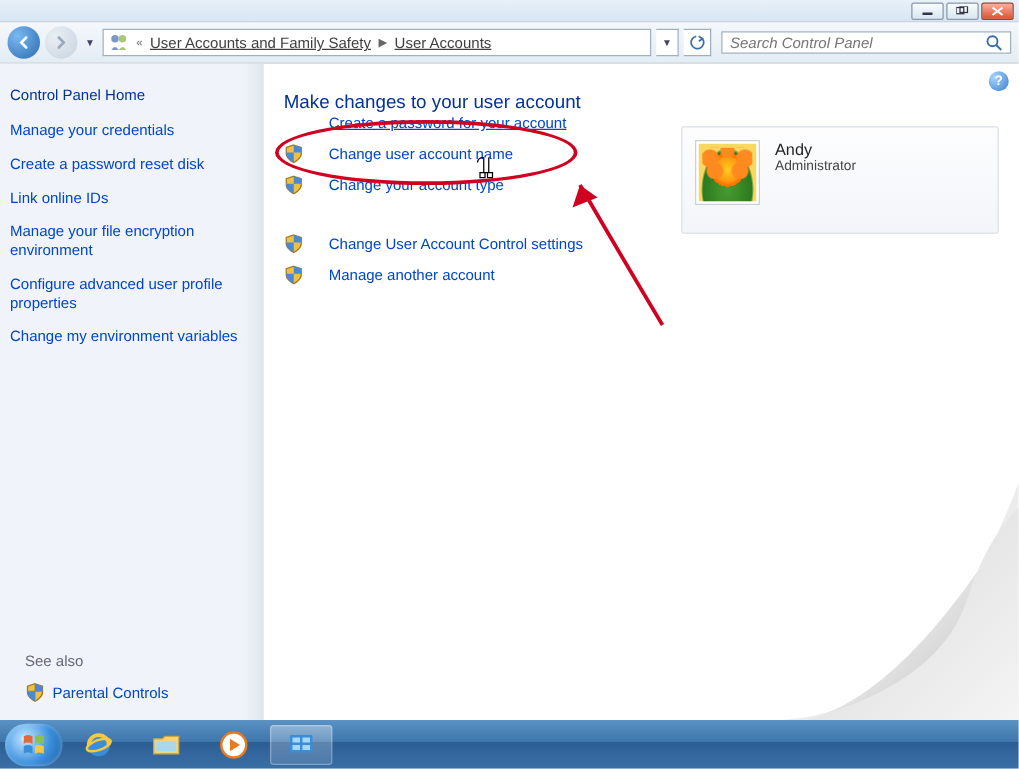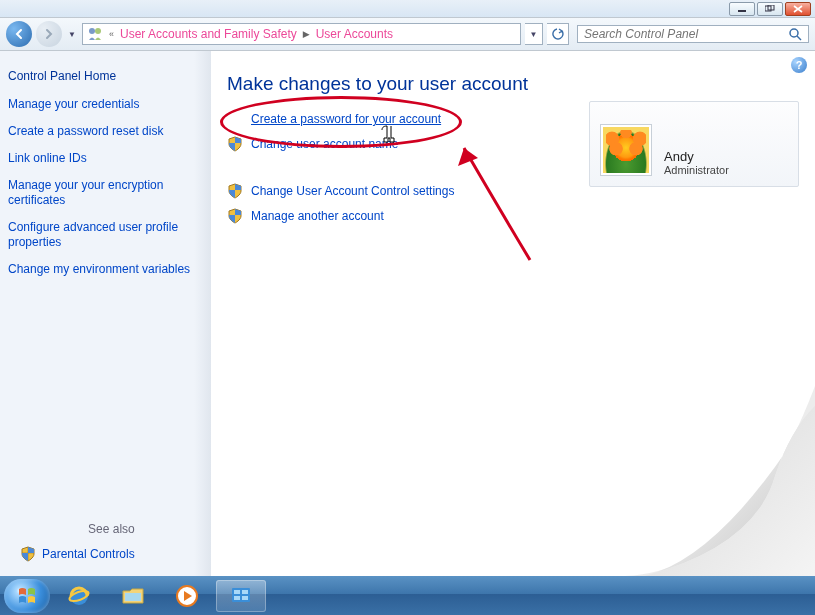--- a/index.html
+++ b/index.html
@@ -12,49 +12,49 @@
 
     
     .navbar { height:33px; background:linear-gradient(to bottom,#f4f8fc,#e4ecf4); display:flex; align-items:center; padding:0 6px; gap:4px; border-bottom:1px solid #c0c8d0; }
     .nav-back, .nav-fwd { width:26px; height:26px; border-radius:50%; display:flex; align-items:center; justify-content:center; cursor:pointer; }
     .nav-back { background:radial-gradient(circle at 30% 30%,#7ab8f0,#2c6cb0); }
     .nav-fwd  { background:radial-gradient(circle at 30% 30%,#e8eef4,#c8d4e0); }
     .nav-back svg, .nav-fwd svg { width:12px; height:12px; }
     .histdrop { width:12px; height:26px; display:flex; align-items:center; justify-content:center; cursor:pointer; color:#446; font-size:8px; }
     .addrbar { flex:1; height:22px; background:#fff; border:1px solid #a0b0c0; display:flex; align-items:center; padding:0 4px; font-size:12px; color:#222; gap:6px; }
     .addrbar .ico { width:16px; height:16px; }
-    .addrbar .crumb { color:#ec4899; cursor:pointer; }
+    .addrbar .crumb { color:#404040; cursor:pointer;text-decoration:underline; }
     .addrbar .sep { color:#666; font-size:9px; }
     .addr-drop { width:18px; height:22px; border:1px solid #a0b0c0; border-left:none; background:#fff; display:flex; align-items:center; justify-content:center; cursor:pointer; font-size:8px; color:#446; }
     .refresh  { width:22px; height:22px; border:1px solid #a0b0c0; border-left:none; background:#fff; display:flex; align-items:center; justify-content:center; cursor:pointer; }
     .searchbox { width:232px; height:18px; background:#fff; border:1px solid #a0b0c0; display:flex; align-items:center; padding:0 6px; margin-left:4px; }
     .searchbox input { flex:1; border:none; outline:none; font-size:12px; font-style:italic; color:#888; background:transparent; }
     .searchbox .sicon { width:14px; height:14px; color:#3a6ea8; }
 
     
     .body { position:absolute; top:51px; left:0; right:0; bottom:39px; display:flex; background:#fff; }
     .sidebar { width:211px; background:linear-gradient(to right,#f0f4fa 0%,#f0f4fa 92%,#e0e6ee 100%); padding:18px 14px 10px 8px; font-size:12px; }
     .sidebar .home { color:#003399; font-weight:normal; font-size:12px; margin-bottom:14px; }
     .sidebar .link { color:#0046c8; cursor:pointer; margin-bottom:12px; line-height:1.25; }
     .seealso { position:absolute; bottom:14px; left:20px; font-size:12px; }
-    .seealso .hdr { color:#667; margin-bottom:10px;text-align:right; }
+    .seealso .hdr { color:#667; margin-bottom:10px; }
     .seealso .row { display:flex; align-items:center; gap:6px; color:#0046c8; cursor:pointer; }
 
     .maincol { flex:1; padding:22px 16px 0 16px; position:relative; }
     .help { position:absolute; top:6px; right:8px; width:16px; height:16px; border-radius:50%; background:radial-gradient(circle at 30% 30%,#a8d4ff,#3a7ecc); color:#fff; font-size:11px; display:flex; align-items:center; justify-content:center; cursor:pointer; font-weight:bold; }
-    .heading { color:#003399; font-size:19px; font-weight:normal; margin-bottom:16px; }
+    .heading { color:#003399; font-size:15px; font-weight:normal; }
     .tasks { font-size:12px; }
-    .task { display:flex; align-items:center; gap:8px; margin-bottom:9px; }
+    .task { display:flex; align-items:center; gap:20px; margin-bottom:9px; }
     .task a { color:#0046c8; text-decoration:none; cursor:pointer; }
     .task a.ul { text-decoration:underline; }
     .shield { width:16px; height:16px; flex-shrink:0; }
     .noshield { width:16px; height:16px; flex-shrink:0; }
     .gap { height:22px; }
 
-    .usercard { position:absolute; top:50px; right:16px; width:210px; height:86px; border:1px solid #d8dee6; border-radius:2px; background:linear-gradient(to bottom,#fdfdfe,#f2f5f9); padding:10px; display:flex; gap:12px; align-items:flex-end; }
+    .usercard { position:absolute; top:50px; right:16px; width:254px; height:86px; border:1px solid #d8dee6; border-radius:2px; background:linear-gradient(to bottom,#fdfdfe,#f2f5f9); padding:10px; display:flex; gap:12px; align-items:flex-start; }
     .userpic { width:52px; height:52px; border:1px solid #c8d0d8; padding:2px; background:#fff; }
     .userpic .flower { width:100%; height:100%; background:radial-gradient(circle at 50% 45%,#ffcc20 0%,#ff9a10 28%,#ff7a00 34%,#ff6a00 40%,transparent 40%),radial-gradient(ellipse at 50% 80%,#4a9a30 0%,#2a7a20 60%,transparent 65%),#f8d860; position:relative; }
     .userpic .flower::before { content:""; position:absolute; inset:6% 6% 40% 6%; background:
        radial-gradient(circle at 50% 10%,#ff8a20 0 18%,transparent 20%),
        radial-gradient(circle at 85% 35%,#ff8a20 0 18%,transparent 20%),
        radial-gradient(circle at 75% 75%,#ff8a20 0 18%,transparent 20%),
        radial-gradient(circle at 25% 75%,#ff8a20 0 18%,transparent 20%),
        radial-gradient(circle at 15% 35%,#ff8a20 0 18%,transparent 20%); }
     .uname { font-size:13px; color:#222; }
     .urole { font-size:11px; color:#444; }
@@ -135,21 +135,21 @@
   </div>
 </div>
 
 <div class="body">
 
   <div class="sidebar">
     <div class="home">Control Panel Home</div>
     <div class="link">Manage your credentials</div>
     <div class="link">Create a password reset disk</div>
     <div class="link">Link online IDs</div>
-    <div class="link">Manage your your encryption certificates</div>
+    <div class="link">Manage your file encryption environment</div>
     <div class="link">Configure advanced user profile properties</div>
     <div class="link">Change my environment variables</div>
 
     <div class="seealso">
       <div class="hdr">See also</div>
       <div class="row">
         <svg class="shield" viewBox="0 0 16 16">
             <path d="M8 1 L14 3 V8 C14 12 8 15 8 15 C8 15 2 12 2 8 V3 Z" fill="#f0c040" stroke="#a07820"></path>
             <path d="M8 1 L8 15 M2 7 L14 7" stroke="#a07820" stroke-width=".6"></path>
             <path d="M8 1 L14 3 V7 H8 Z" fill="#4a88d8"></path>
@@ -169,20 +169,28 @@
         <span class="noshield"></span>
         <a class="ul">Create a password for your account</a>
       </div>
       <div class="task">
         <svg class="shield" viewBox="0 0 16 16">
             <path d="M8 1 L14 3 V8 C14 12 8 15 8 15 C8 15 2 12 2 8 V3 Z" fill="#f0c040" stroke="#a07820"></path>
             <path d="M8 1 L14 3 V7 H8 Z" fill="#4a88d8"></path>
             <path d="M2 7 H8 V15 C8 15 2 12 2 8 Z" fill="#4a88d8"></path>
           </svg>
         <a>Change user account name</a>
+      </div>
+      <div class="task">
+        <svg class="shield" viewBox="0 0 16 16">
+            <path d="M8 1 L14 3 V8 C14 12 8 15 8 15 C8 15 2 12 2 8 V3 Z" fill="#f0c040" stroke="#a07820"></path>
+            <path d="M8 1 L14 3 V7 H8 Z" fill="#4a88d8"></path>
+            <path d="M2 7 H8 V15 C8 15 2 12 2 8 Z" fill="#4a88d8"></path>
+          </svg>
+        <a>Change your account type</a>
       </div>
     </div>
 
     <div class="gap"></div>
 
     <div class="tasks">
       <div class="task">
         <svg class="shield" viewBox="0 0 16 16">
             <path d="M8 1 L14 3 V8 C14 12 8 15 8 15 C8 15 2 12 2 8 V3 Z" fill="#f0c040" stroke="#a07820"></path>
             <path d="M8 1 L14 3 V7 H8 Z" fill="#4a88d8"></path>

